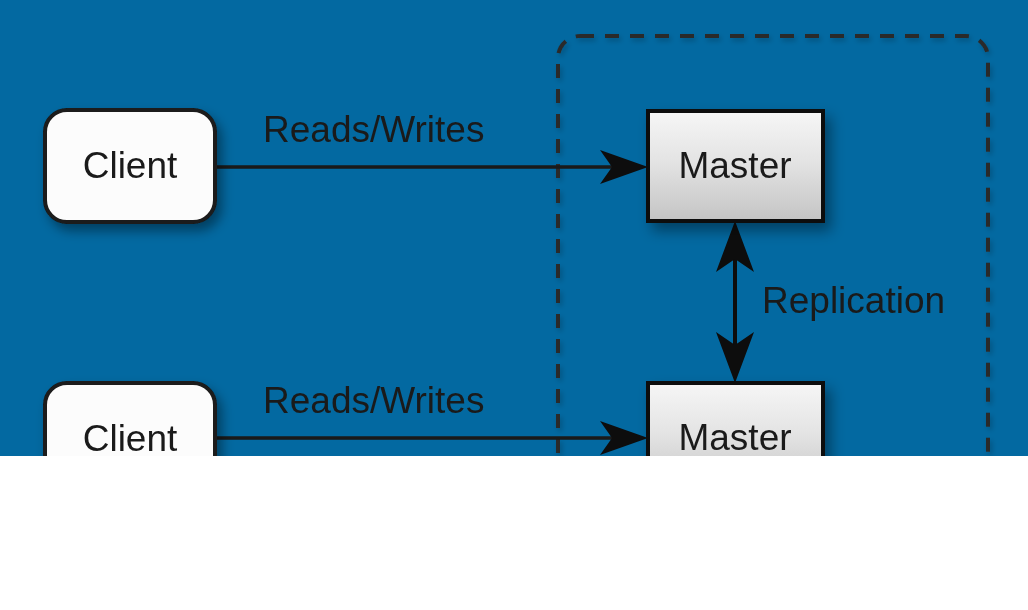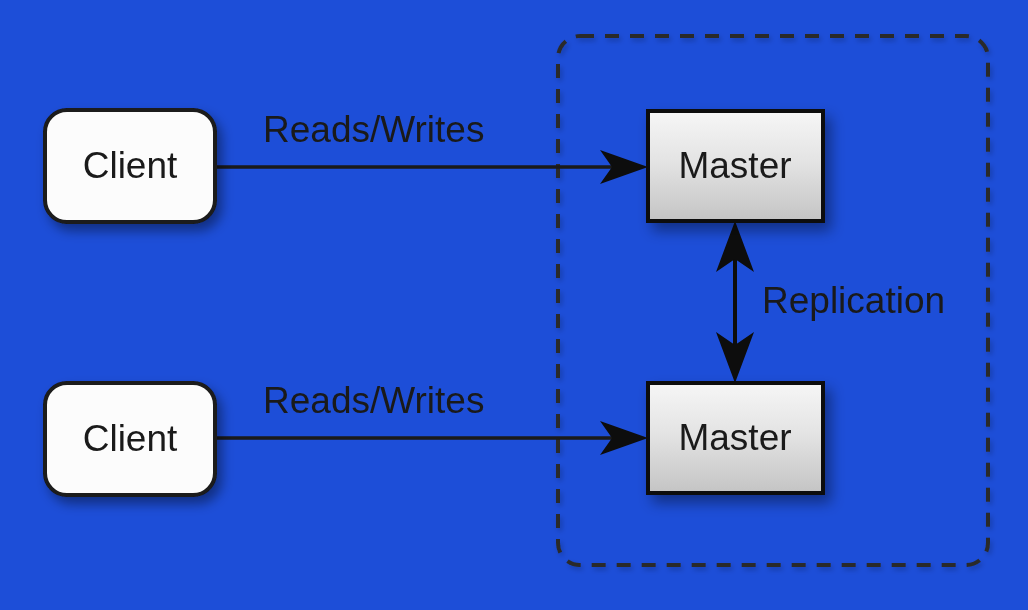--- a/index.html
+++ b/index.html
@@ -7,22 +7,22 @@
     margin: 0;
     padding: 0;
     background: #ffffff;
   }
   body {
     font-family: "Liberation Sans", sans-serif;
   }
   #canvas {
     position: relative;
     width: 1028px;
-    height: 610px;
-    background: #1d4ed8;
+    height: 456px;
+    background: #0369a1;
     overflow: hidden;
   }
   #diagram-svg {
     position: absolute;
     left: 0;
     top: 0;
     width: 1028px;
     height: 610px;
     display: block;
   }

